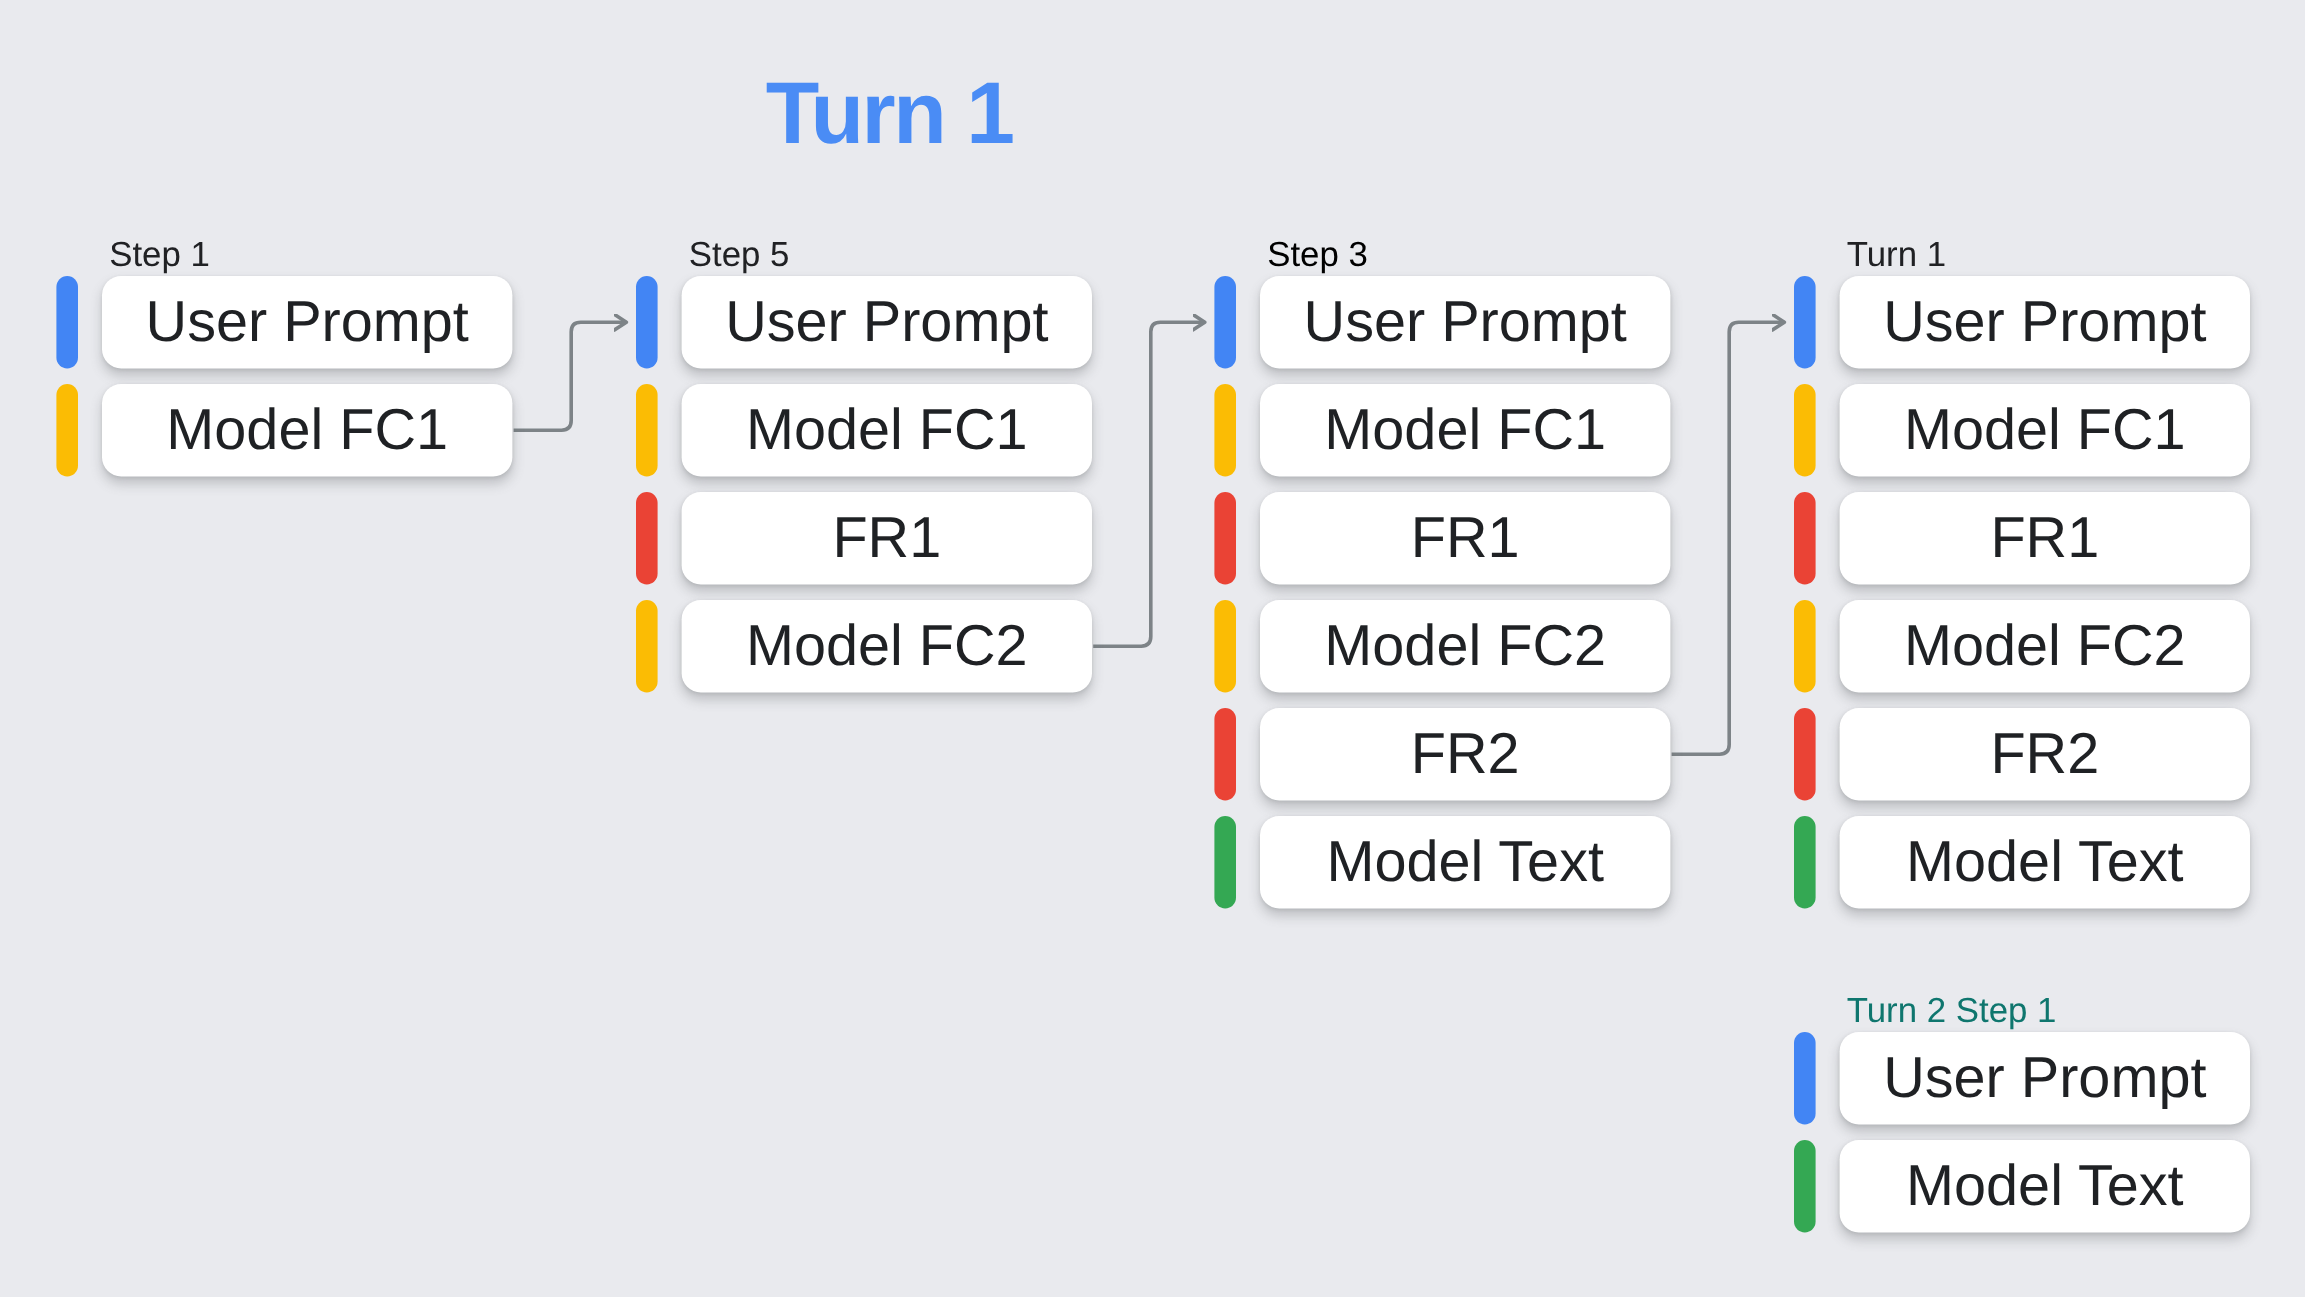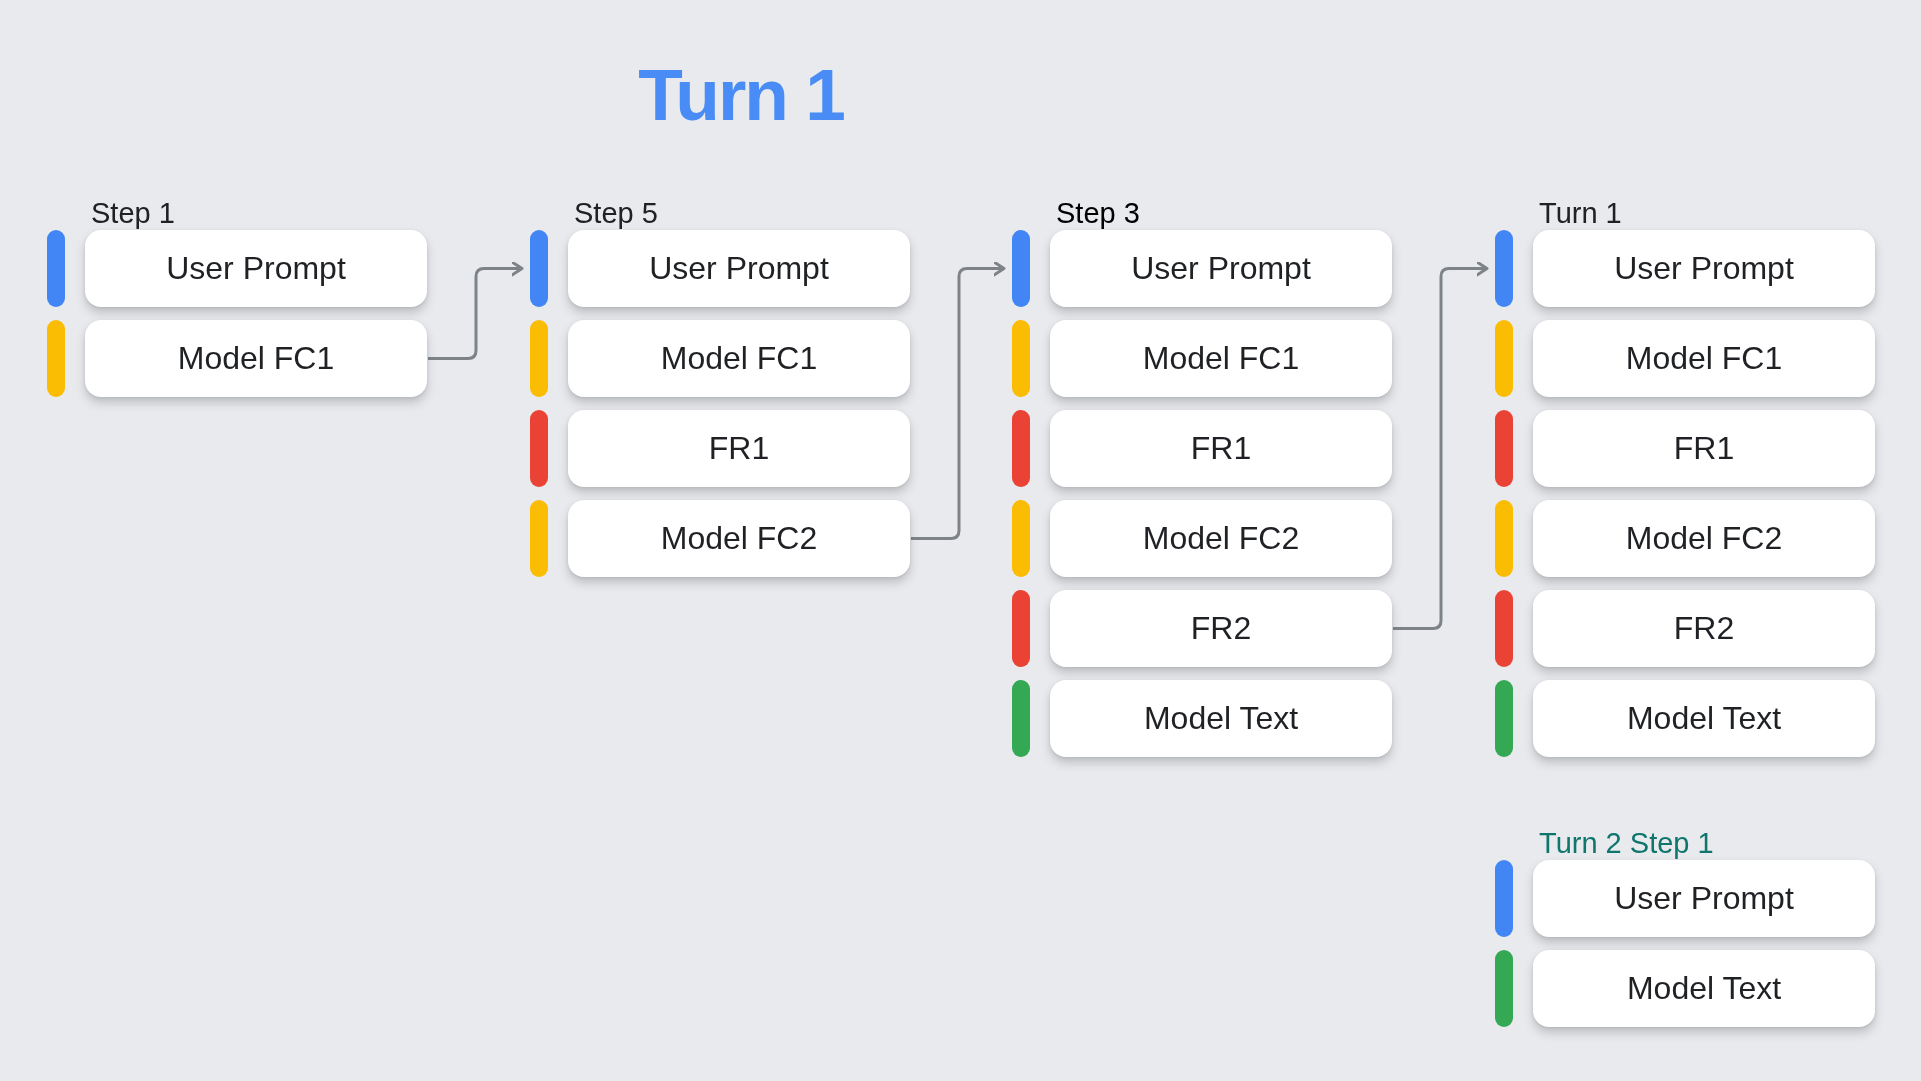--- a/index.html
+++ b/index.html
@@ -36,21 +36,21 @@
     margin-top: 12px;
   }
   .row { display: flex; align-items: stretch; height: 77px; margin-bottom: 13px; }
   .bar { width: 18px; height: 77px; border-radius: 9px; flex: none; }
   .box {
     width: 342px; height: 77px;
     margin-left: 20px;
     background: #FFFFFF;
     border-radius: 16px;
     display: flex; align-items: center; justify-content: center;
-    font-size: 32px;
+    font-size: 48px;
     color: #1F2124;
     box-shadow: 0 6px 10px rgba(95,99,104,0.30), 0 1px 3px rgba(95,99,104,0.15);
     white-space: nowrap;
   }
 </style>
 </head>
 <body style="background: rgb(233, 234, 238);">
 
 <div class="canvas">
   <div class="title" id="title-turn-1" style="color: rgb(74, 140, 245);">Turn 1</div>

